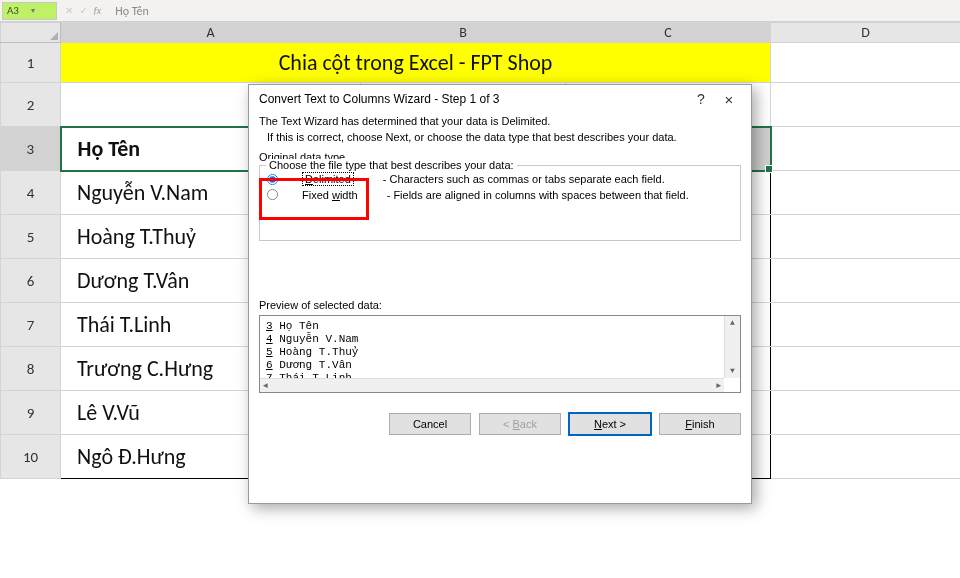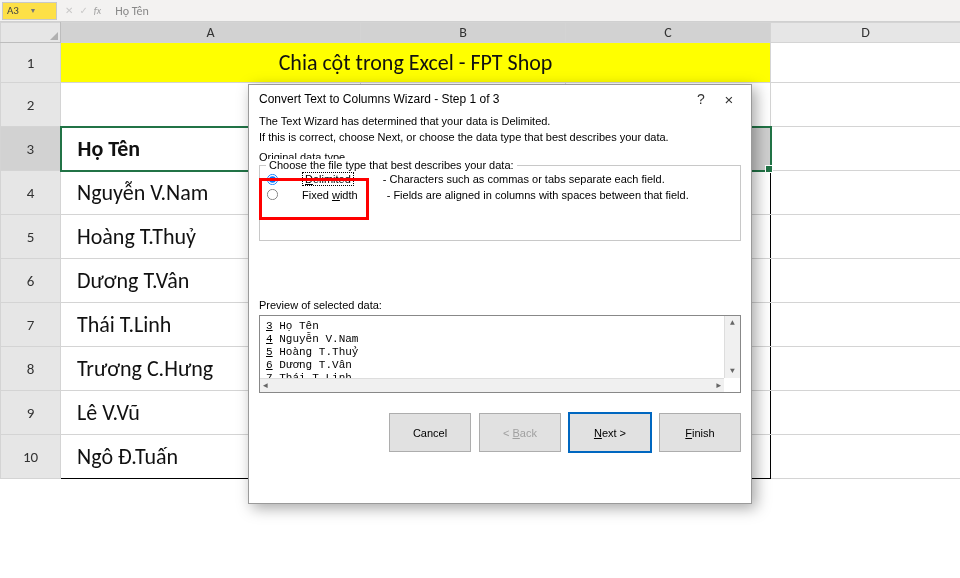--- a/index.html
+++ b/index.html
@@ -1,20 +1,20 @@
 <!DOCTYPE html>
 <html><head>
 <meta charset="utf-8">
 <style>
   * { box-sizing: border-box; }
   html,body { margin:0; padding:0; font-family: Calibri, Arial, sans-serif; background:#fff; width:960px; height:578px; overflow:hidden; }
 
   
   .formula-bar { height:22px; border-bottom:1px solid #d0d0d0; background:#f3f2f1; font-size:11px; color:#444; display:flex; align-items:center; }
-  .name-box { width:55px; height:18px; margin-left:2px; background:#fde047; border:1px solid #c8c8c8; display:flex; align-items:center; padding:0 4px; }
+  .name-box { width:55px; height:18px; margin-left:2px; background:#bef264; border:1px solid #c8c8c8; display:flex; align-items:center; padding:0 4px; }
   .name-box span { flex:1; }
   .name-box .drop { font-size:7px; color:#777; }
   .fx-ctrls { display:flex; align-items:center; gap:6px; margin-left:8px; color:#a0a0a0; font-size:10px; }
   .fx-ctrls .dis { opacity:.5; }
   .fx-label { font-style:italic; }
   .formula-val { margin-left:14px; color:#888; font-size:12px; }
 
   
   .sheet { position:relative; }
   table.grid { border-collapse:collapse; table-layout:fixed; width:960px; }
@@ -50,21 +50,21 @@
   .sel-handle::after { content:''; position:absolute; right:-3px; bottom:-3px; width:6px; height:6px; background:#217346; border:1px solid #fff; }
 
   
   .dialog { position:absolute; left:248px; top:62px; width:504px; height:420px; background:#fff; border:1px solid #9a9a9a; box-shadow:4px 4px 14px rgba(0,0,0,.35); font-family:"Segoe UI", Tahoma, sans-serif; font-size:11px; color:#000; }
   .dlg-titlebar { display:flex; align-items:center; height:28px; padding:0 8px 0 10px; }
   .dlg-title { flex:1; font-size:12px; }
   .dlg-help, .dlg-close { width:28px; text-align:center; font-size:14px; color:#333; cursor:default; }
   .dlg-close { font-size:15px; }
   .dlg-body { padding:0 10px 8px 10px; }
   .dlg-body .intro1 { margin:2px 0 4px 0; }
-  .dlg-body .intro2 { margin:0 0 8px 0; }
+  .dlg-body .intro2 { margin:0 0 8px 8px; }
   .group-label { margin:0 0 2px 0; }
   .group-box { border:1px solid #c8c8c8; padding:4px 6px 10px 6px; height:76px; position:relative; }
   .group-box .legend { position:absolute; top:-7px; left:6px; background:#fff; padding:0 3px; font-size:11px; }
   .radio-row { display:flex; align-items:center; gap:21px; margin:2px 0; }
   .radio-row input { margin:0 2px 0 0; transform:scale(.85); }
   .radio-row .opt { }
   .radio-row .opt u { text-decoration:underline; }
   .radio-row .desc { margin-left:8px; }
   .highlight-box { position:absolute; border:3px solid #ff0000; left:259px; top:156px; width:110px; height:42px; pointer-events:none; }
   .sel-box-delim { border:1px dotted #000; padding:0 2px; display:inline-block; }
@@ -72,21 +72,21 @@
   .preview-label { margin:58px 0 4px 0; }
   .preview-box { border:1px solid #888; height:78px; background:#fff; position:relative; padding:4px 6px; font-family:"Courier New", monospace; font-size:11px; color:#000; overflow:hidden; }
   .preview-box .line { white-space:pre; line-height:13px; }
   .preview-box .line u { text-decoration:underline; }
   .preview-scroll { position:absolute; right:0; top:0; bottom:14px; width:16px; background:#f0f0f0; display:flex; flex-direction:column; justify-content:space-between; align-items:center; border-left:1px solid #ddd; }
   .preview-scroll .arr { font-size:8px; color:#666; line-height:14px; }
   .preview-hscroll { position:absolute; left:0; right:16px; bottom:0; height:14px; background:#f0f0f0; border-top:1px solid #ddd; display:flex; justify-content:space-between; align-items:center; }
   .preview-hscroll .arr { font-size:8px; color:#666; padding:0 3px; }
 
   .dlg-buttons { display:flex; justify-content:flex-end; gap:8px; padding:12px 10px 10px 0; }
-  .dlg-buttons button { width:82px; height:39px; font:11px "Segoe UI", Tahoma, sans-serif; background:#e1e1e1; border:1px solid #adadad; cursor:default; }
+  .dlg-buttons button { width:82px; height:22px; font:11px "Segoe UI", Tahoma, sans-serif; background:#e1e1e1; border:1px solid #adadad; cursor:default; }
   .dlg-buttons button.default { border:1px solid #0067c0; outline:1px solid #0067c0; }
   .dlg-buttons button:disabled { color:#a0a0a0; }
   .dlg-buttons button u { text-decoration:underline; }
 
 </style>
 </head>
 <body>
 
 <div class="formula-bar">
   <div class="name-box">
@@ -176,21 +176,21 @@
     </tr>
     <tr>
       <th>9</th>
       <td class="data-left">Lê V.Vũ</td>
       <td></td>
       <td class="data-right"></td>
       <td></td>
     </tr>
     <tr>
       <th>10</th>
-      <td class="data-left data-bottom">Ngô Đ.Tuấn</td>
+      <td class="data-left data-bottom">Ngô Đ.Hưng</td>
       <td class="data-bottom"></td>
       <td class="data-right data-bottom"></td>
       <td></td>
     </tr>
   </tbody>
 </table>
 
 <div class="dialog">
   <div class="dlg-titlebar">
     <div class="dlg-title">Convert Text to Columns Wizard - Step 1 of 3</div>

